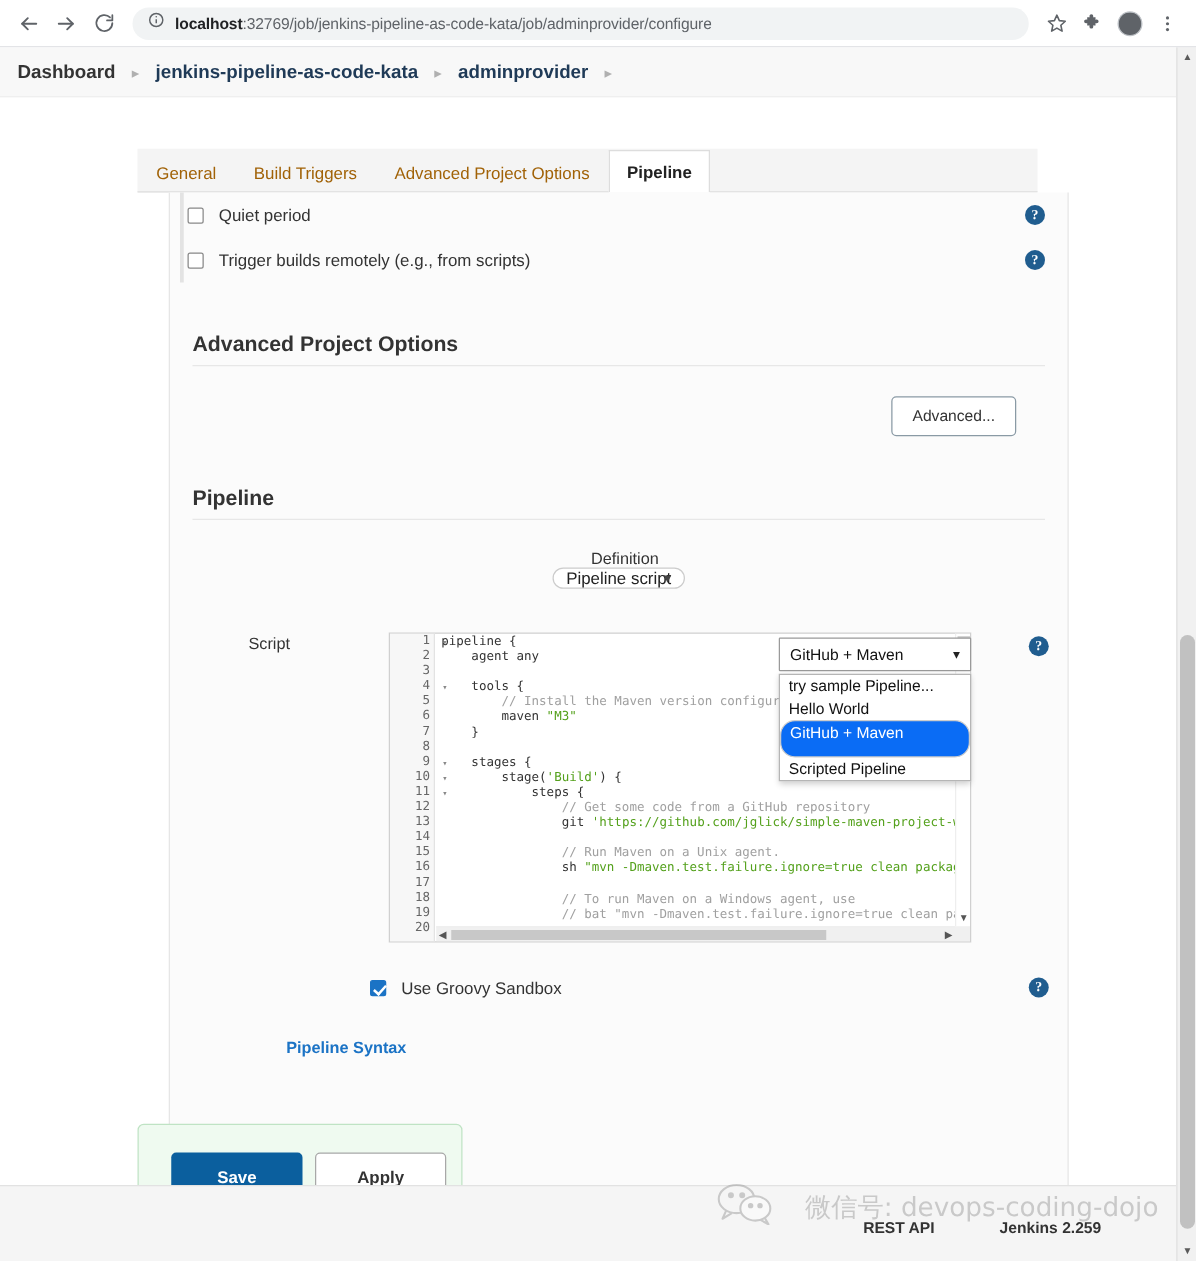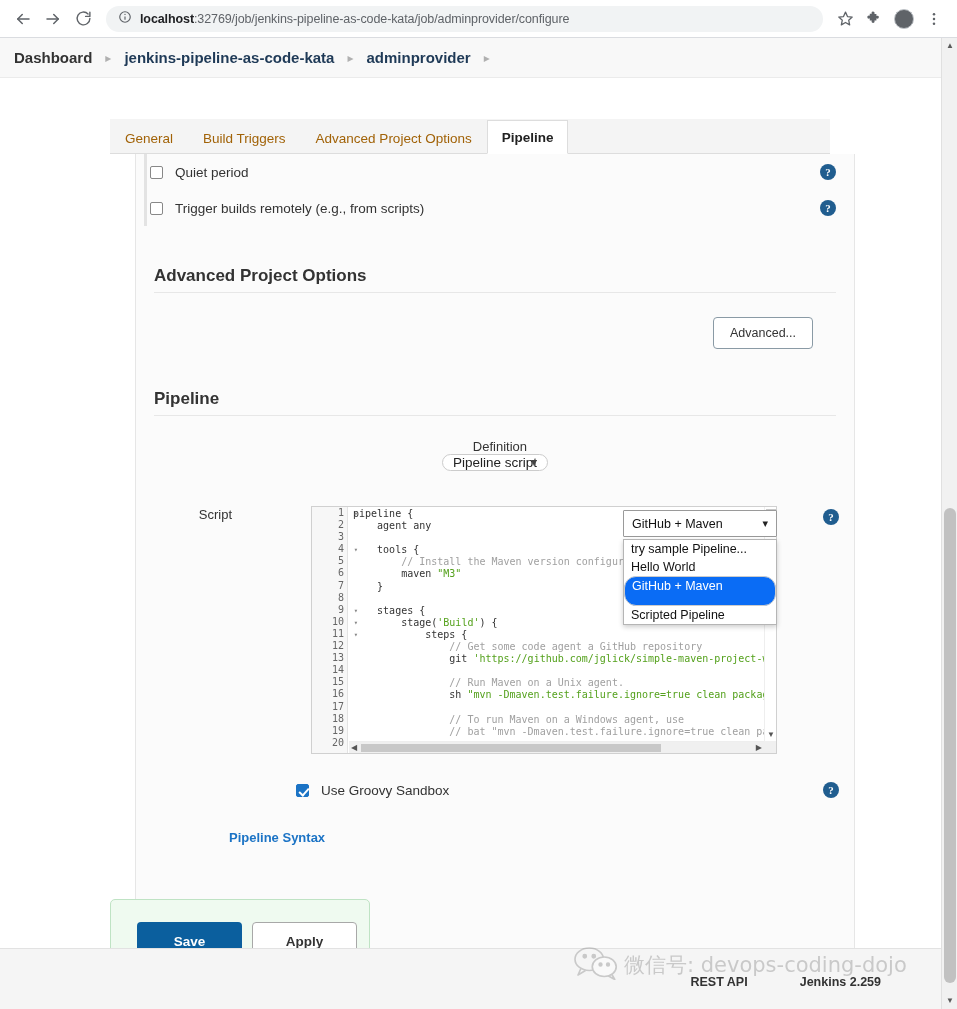--- a/index.html
+++ b/index.html
@@ -212,21 +212,21 @@
   }
   .footer-links {
     position:absolute; right:60px; top:26px; display:flex; gap:52px;
     font-size:12.5px; font-weight:700; color:#333;
   }
   .footer-links span { cursor:pointer; }
 
   
   .watermark {
     position:absolute; left:572px; top:946px; display:flex; align-items:center;
-    gap:4px; opacity:.42; pointer-events:none; z-index:40;
+    gap:24px; opacity:.42; pointer-events:none; z-index:40;
   }
   .wm-text {
     font-size:21px; color:#8d8d8d; font-family:"DejaVu Sans", sans-serif; white-space:nowrap;
   }
 
   
   .pscroll {
     position:absolute; right:0; top:38px; width:16px; height:971px;
     background:#f1f1f1; border-left:1px solid #e0e0e0;
   }
@@ -378,21 +378,21 @@
 <span class="c-tok">    agent any</span>
 <span class="c-tok"></span>
 <span class="c-tok">    tools {</span>
 <span class="c-tok">        </span><span class="c-com">// Install the Maven version configured</span>
 <span class="c-tok">        maven </span><span class="c-str">"M3"</span>
 <span class="c-tok">    }</span>
 <span class="c-tok"></span>
 <span class="c-tok">    stages {</span>
 <span class="c-tok">        stage(</span><span class="c-str">'Build'</span><span class="c-tok">) {</span>
 <span class="c-tok">            steps {</span>
-<span class="c-tok">                </span><span class="c-com">// Get some code agent a GitHub repository</span>
+<span class="c-tok">                </span><span class="c-com">// Get some code from a GitHub repository</span>
 <span class="c-tok">                git </span><span class="c-str">'https://github.com/jglick/simple-maven-project-wi</span>
 <span class="c-tok"></span>
 <span class="c-tok">                </span><span class="c-com">// Run Maven on a Unix agent.</span>
 <span class="c-tok">                sh </span><span class="c-str">"mvn -Dmaven.test.failure.ignore=true clean package</span>
 <span class="c-tok"></span>
 <span class="c-tok">                </span><span class="c-com">// To run Maven on a Windows agent, use</span>
 <span class="c-tok">                </span><span class="c-com">// bat "mvn -Dmaven.test.failure.ignore=true clean pac</span>
 <span class="c-tok"></span>
 </pre>
       </div>

